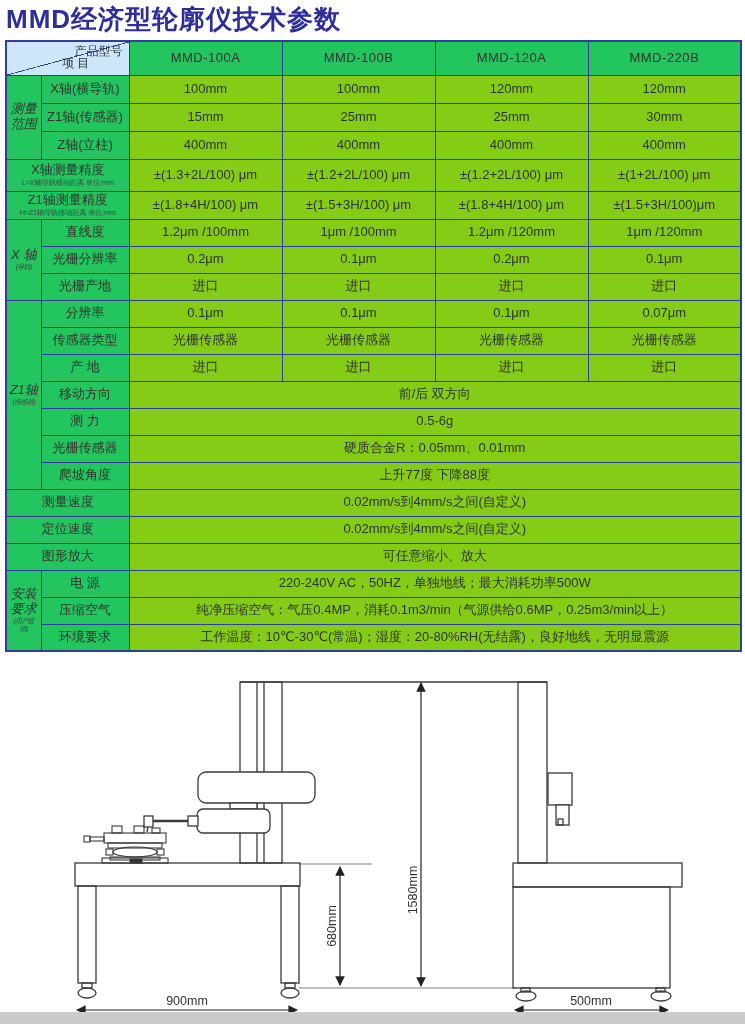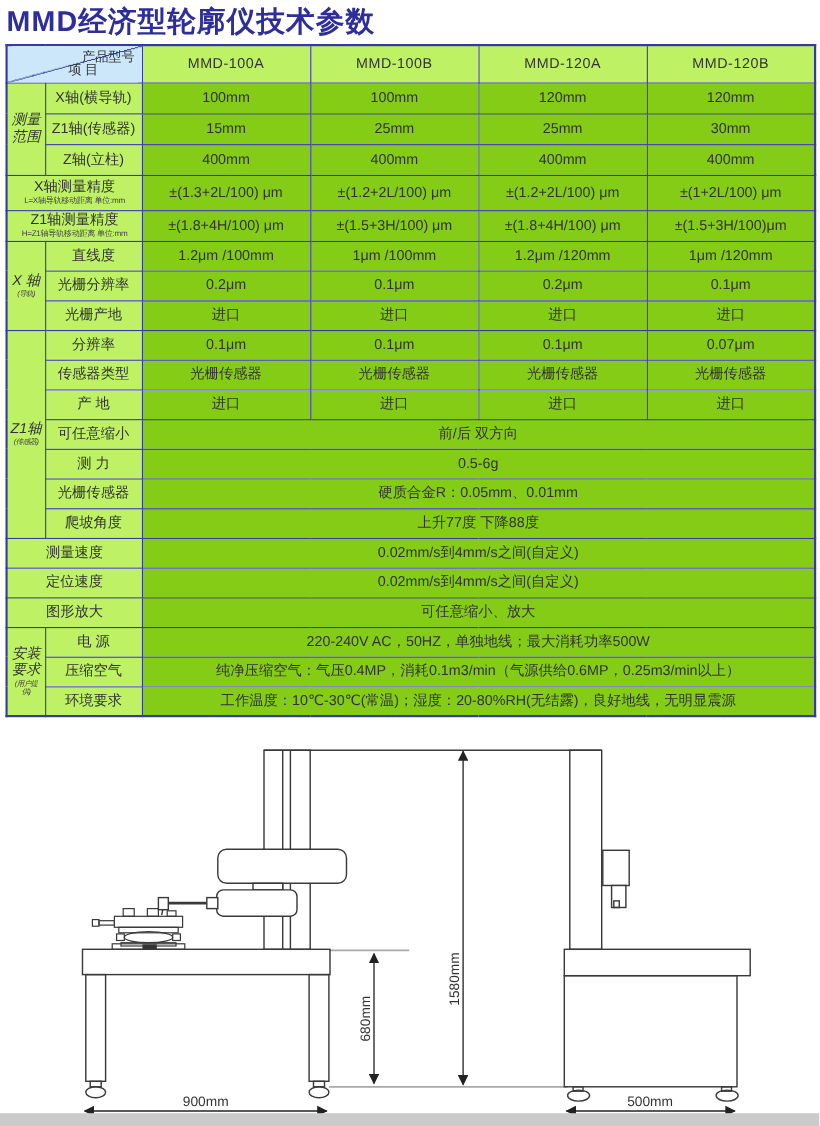--- a/index.html
+++ b/index.html
@@ -19,21 +19,21 @@
     position:absolute; top:40px; left:5px;
     width:735px; border-collapse:collapse; table-layout:fixed;
     border:2px solid #333aa0;
   }
   table.spec td {
     border:1px solid #333aa0;
     text-align:center; vertical-align:middle;
     padding:0 2px; overflow:hidden;
     font-size:13px; color:#333; line-height:1.15;
   }
-  .blue { background:#bef264; }
+  .blue { background:#22c55e; }
   .val  { background:#84cc16; color:#3d3d3d; }
   tr.hdr { height:34px; }
   tr.r28 { height:28px; }
   tr.r32 { height:32px; }
   tr.r27 { height:27px; }
   td.corner {
     position:relative; padding:0;
     background-color:#cbe7f9;
     background-image:linear-gradient(to bottom right,
       transparent 49.3%, #333aa0 49.3%, #333aa0 50.7%, transparent 50.7%);
@@ -66,21 +66,21 @@
   </colgroup>
   <tbody>
     <tr class="hdr">
       <td colspan="2" class="corner">
         <span class="corner-top">产品型号</span>
         <span class="corner-bottom">项 目</span>
       </td>
       <td class="blue model">MMD-100A</td>
       <td class="blue model">MMD-100B</td>
       <td class="blue model">MMD-120A</td>
-      <td class="blue model">MMD-120B</td>
+      <td class="blue model">MMD-220B</td>
     </tr>
 
     <tr class="r28">
       <td rowspan="3" class="blue group">
         <div>测量</div>
         <div>范围</div>
       </td>
       <td class="blue">X轴(横导轨)</td>
       <td class="val">100mm</td>
       <td class="val">100mm</td>
@@ -168,21 +168,21 @@
       <td class="val">光栅传感器</td>
     </tr>
     <tr class="r27">
       <td class="blue">产 地</td>
       <td class="val">进口</td>
       <td class="val">进口</td>
       <td class="val">进口</td>
       <td class="val">进口</td>
     </tr>
     <tr class="r27">
-      <td class="blue">可任意缩小</td>
+      <td class="blue">移动方向</td>
       <td colspan="4" class="val">前/后 双方向</td>
     </tr>
     <tr class="r27">
       <td class="blue">测 力</td>
       <td colspan="4" class="val">0.5-6g</td>
     </tr>
     <tr class="r27">
       <td class="blue">光栅传感器</td>
       <td colspan="4" class="val">硬质合金R：0.05mm、0.01mm</td>
     </tr>

